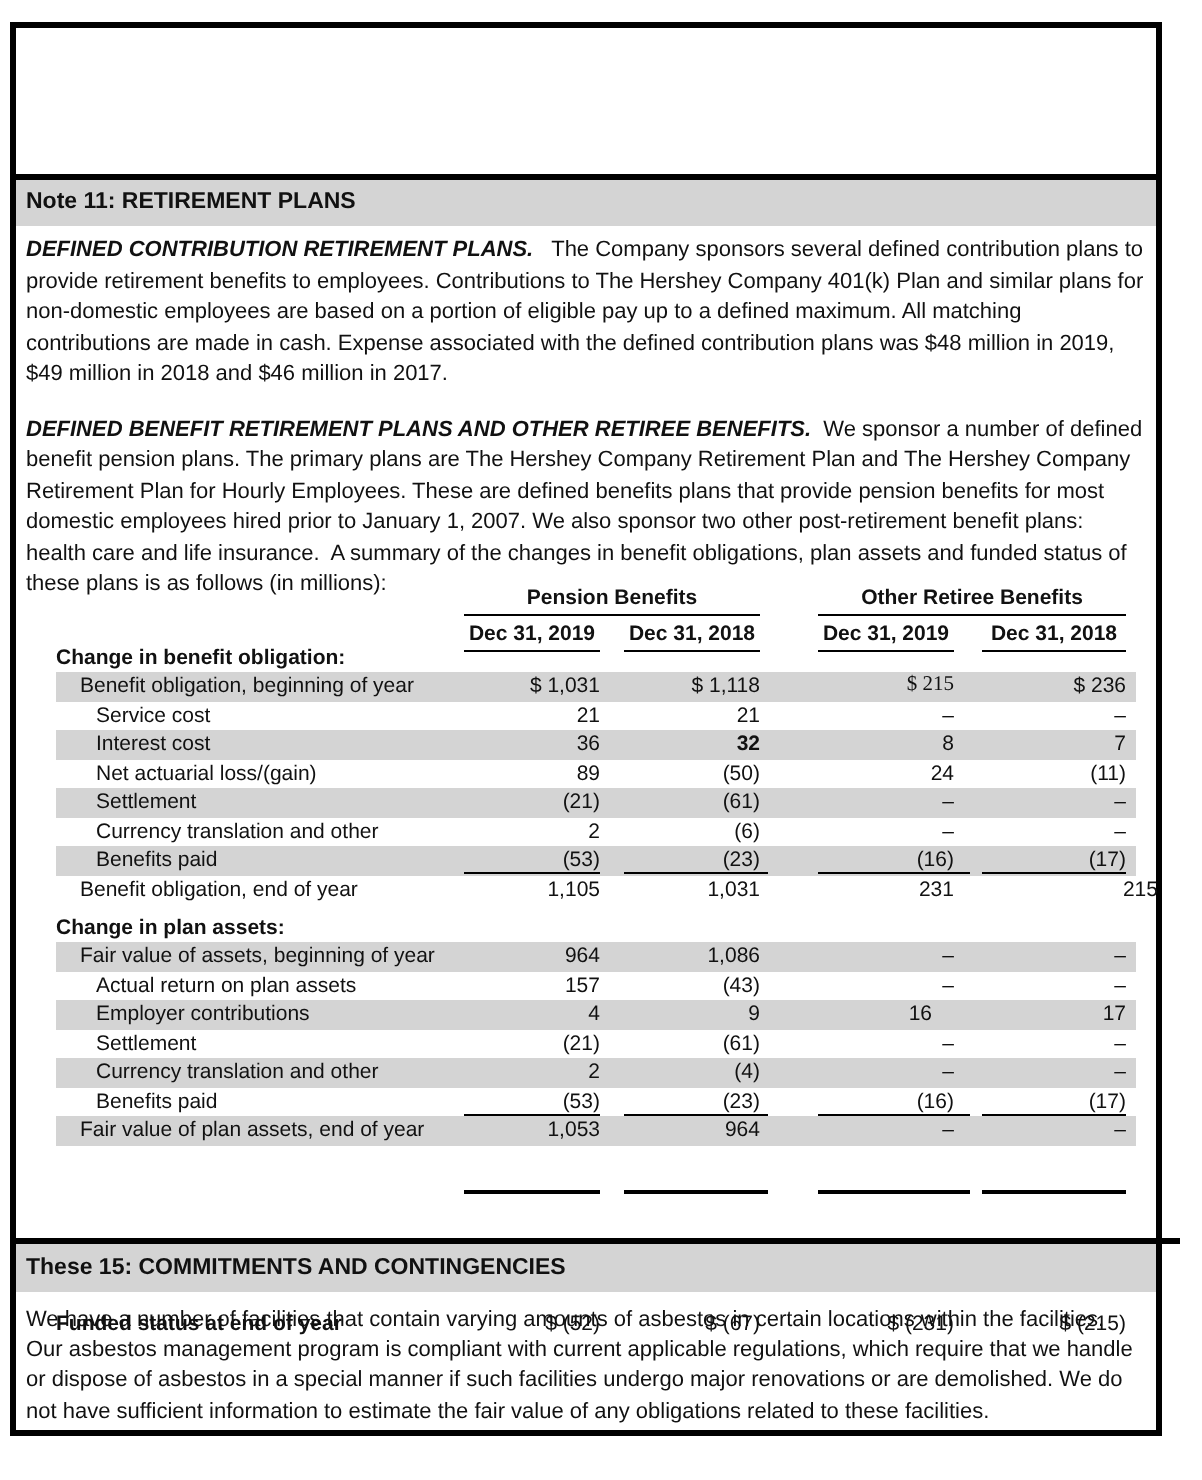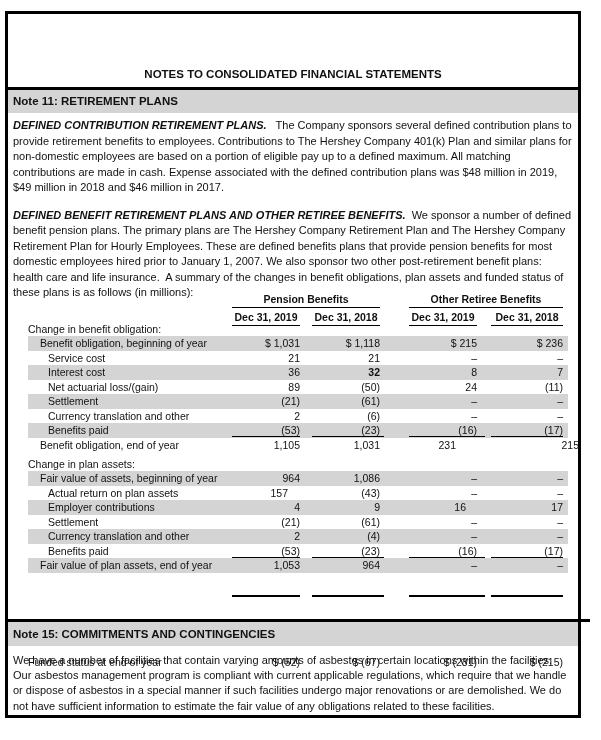--- a/index.html
+++ b/index.html
@@ -12,31 +12,30 @@
   .doc-title { position:absolute; top:54px; left:0; right:0; text-align:center; font-weight:bold; font-size:11.5px; letter-spacing:0px; }
   .note-band { background:#d4d4d4; height:23px; line-height:23px; padding-left:5px; font-weight:bold; font-size:11.5px; }
   .para { font-size:11px; line-height:15.5px; padding:0 5px; margin:6px 0 0 0; }
   .para b i, .lead { font-weight:bold; font-style:italic; }
   .grp { position:absolute; font-weight:bold; font-size:10.5px; text-align:center; border-bottom:1px solid #000; height:15px; line-height:14px; }
   .col-h { position:absolute; font-weight:bold; font-size:10.5px; text-align:center; border-bottom:1px solid #000; height:15px; line-height:15px; }
   .row { position:absolute; left:20px; width:540px; height:14.5px; line-height:14.5px; }
   .row.shade { background:#d4d4d4; }
   .row .lbl { position:absolute; left:0; white-space:nowrap; }
   .row .v { position:absolute; text-align:right; width:68px; }
-  .sec { font-weight:normal; }
+  .sec { font-weight:bold; }
   .ul { position:absolute; height:1px; background:#000; }
   .dul { position:absolute; height:2px; background:#000; }
   .sep { position:absolute; left:0; right:0; height:3px; background:#000; }
 </style>
 </head>
 <body>
 
 <div class="page">
   <div class="header">
-    <div class="doc-title">NOTES TO CONSOLIDATED FINANCIAL STATEMENTS</div>
   </div>
 
   <div class="note-band">Note 11:  RETIREMENT PLANS</div>
 
   <p class="para" style="margin-top:5px;">
     <span class="lead">DEFINED CONTRIBUTION RETIREMENT PLANS.</span><span style="white-space:pre-wrap;">   The Company sponsors several defined contribution plans to provide retirement benefits to employees. Contributions to The Hershey Company 401(k) Plan and similar plans for non-domestic employees are based on a portion of eligible pay up to a defined maximum. All matching contributions are made in cash. Expense associated with the defined contribution plans was $48 million in 2019, $49 million in 2018 and $46 million in 2017.</span>
   </p>
 
   <p class="para" style="margin-top:12px;">
     <span class="lead">DEFINED BENEFIT RETIREMENT PLANS AND OTHER RETIREE BENEFITS.</span><span style="white-space:pre-wrap;">  We sponsor a number of defined benefit pension plans. The primary plans are The Hershey Company Retirement Plan and The Hershey Company Retirement Plan for Hourly Employees. These are defined benefits plans that provide pension benefits for most domestic employees hired prior to January 1, 2007. We also sponsor two other post-retirement benefit plans: health care and life insurance.  A summary of the changes in benefit obligations, plan assets and funded status of these plans is as follows (in millions):</span>
@@ -52,21 +51,21 @@
     <div class="col-h" style="left:483px; top:296px; width:72px;">Dec 31, 2018</div>
 
     <div class="row" style="top:308px;">
       <span class="lbl sec" style="left:0;">Change in benefit obligation:</span>
     </div>
 
     <div class="row shade" style="top:322px;">
       <span class="lbl" style="left:12px;">Benefit obligation, beginning of year</span>
       <span class="v" style="left:204px;">$ 1,031</span>
       <span class="v" style="left:284px;">$ 1,118</span>
-      <span class="v" style="left:381px;">$ 215</span>
+      <span class="v" style="left:381px;font-family:Liberation Serif, serif;">$ 215</span>
       <span class="v" style="left:467px;">$ 236</span>
     </div>
     <div class="row" style="top:336.5px;">
       <span class="lbl" style="left:20px;">Service cost</span>
       <span class="v" style="left:204px;">21</span>
       <span class="v" style="left:284px;">21</span>
       <span class="v" style="left:381px;">–</span>
       <span class="v" style="left:467px;">–</span>
     </div>
     <div class="row shade" style="top:351px;">
@@ -105,38 +104,38 @@
       <span class="v" style="left:467px;">(17)</span>
     </div>
     <div class="ul" style="left:224px; top:422px; width:68px;"></div>
     <div class="ul" style="left:304px; top:422px; width:72px;"></div>
     <div class="ul" style="left:401px; top:422px; width:76px;"></div>
     <div class="ul" style="left:483px; top:422px; width:72px;"></div>
     <div class="row" style="top:423.5px;">
       <span class="lbl" style="left:12px;">Benefit obligation, end of year</span>
       <span class="v" style="left:204px;">1,105</span>
       <span class="v" style="left:284px;">1,031</span>
-      <span class="v" style="left:360px;">231</span>
+      <span class="v" style="left:381px;">231</span>
       <span class="v" style="left:483px;">215</span>
     </div>
 
     <div class="row" style="top:443px;">
       <span class="lbl sec" style="left:0;">Change in plan assets:</span>
     </div>
 
     <div class="row shade" style="top:457px;">
       <span class="lbl" style="left:12px;">Fair value of assets, beginning of year</span>
       <span class="v" style="left:204px;">964</span>
       <span class="v" style="left:284px;">1,086</span>
       <span class="v" style="left:381px;">–</span>
       <span class="v" style="left:467px;">–</span>
     </div>
     <div class="row" style="top:471.5px;">
       <span class="lbl" style="left:20px;">Actual return on plan assets</span>
-      <span class="v" style="left:192px;">157</span>
+      <span class="v" style="left:204px;">157</span>
       <span class="v" style="left:284px;">(43)</span>
       <span class="v" style="left:381px;">–</span>
       <span class="v" style="left:467px;">–</span>
     </div>
     <div class="row shade" style="top:486px;">
       <span class="lbl" style="left:20px;">Employer contributions</span>
       <span class="v" style="left:204px;">4</span>
       <span class="v" style="left:284px;">9</span>
       <span class="v" style="left:370px;">16</span>
       <span class="v" style="left:467px;">17</span>
@@ -183,16 +182,16 @@
     </div>
     <div class="dul" style="left:224px; top:581px; width:68px;"></div>
     <div class="dul" style="left:304px; top:581px; width:72px;"></div>
     <div class="dul" style="left:401px; top:581px; width:76px;"></div>
     <div class="dul" style="left:483px; top:581px; width:72px;"></div>
 
     <div class="sep" style="top:605px;"></div>
   </div>
 
   <div style="position:absolute; left:0; right:0; top:608px;">
-    <div class="note-band" style="height:24px; line-height:24px;">Note 15:  COMMITMENTS AND CONTINGENCIES</div>
+    <div class="note-band" style="height:24px; line-height:24px;">These 15:  COMMITMENTS AND CONTINGENCIES</div>
     <p class="para" style="margin-top:7px; line-height:15.2px;">We have a number of facilities that contain varying amounts of asbestos in certain locations within the facilities. Our asbestos management program is compliant with current applicable regulations, which require that we handle or dispose of asbestos in a special manner if such facilities undergo major renovations or are demolished. We do not have sufficient information to estimate the fair value of any obligations related to these facilities.</p>
   </div>
 </div>
 
 </body></html>

